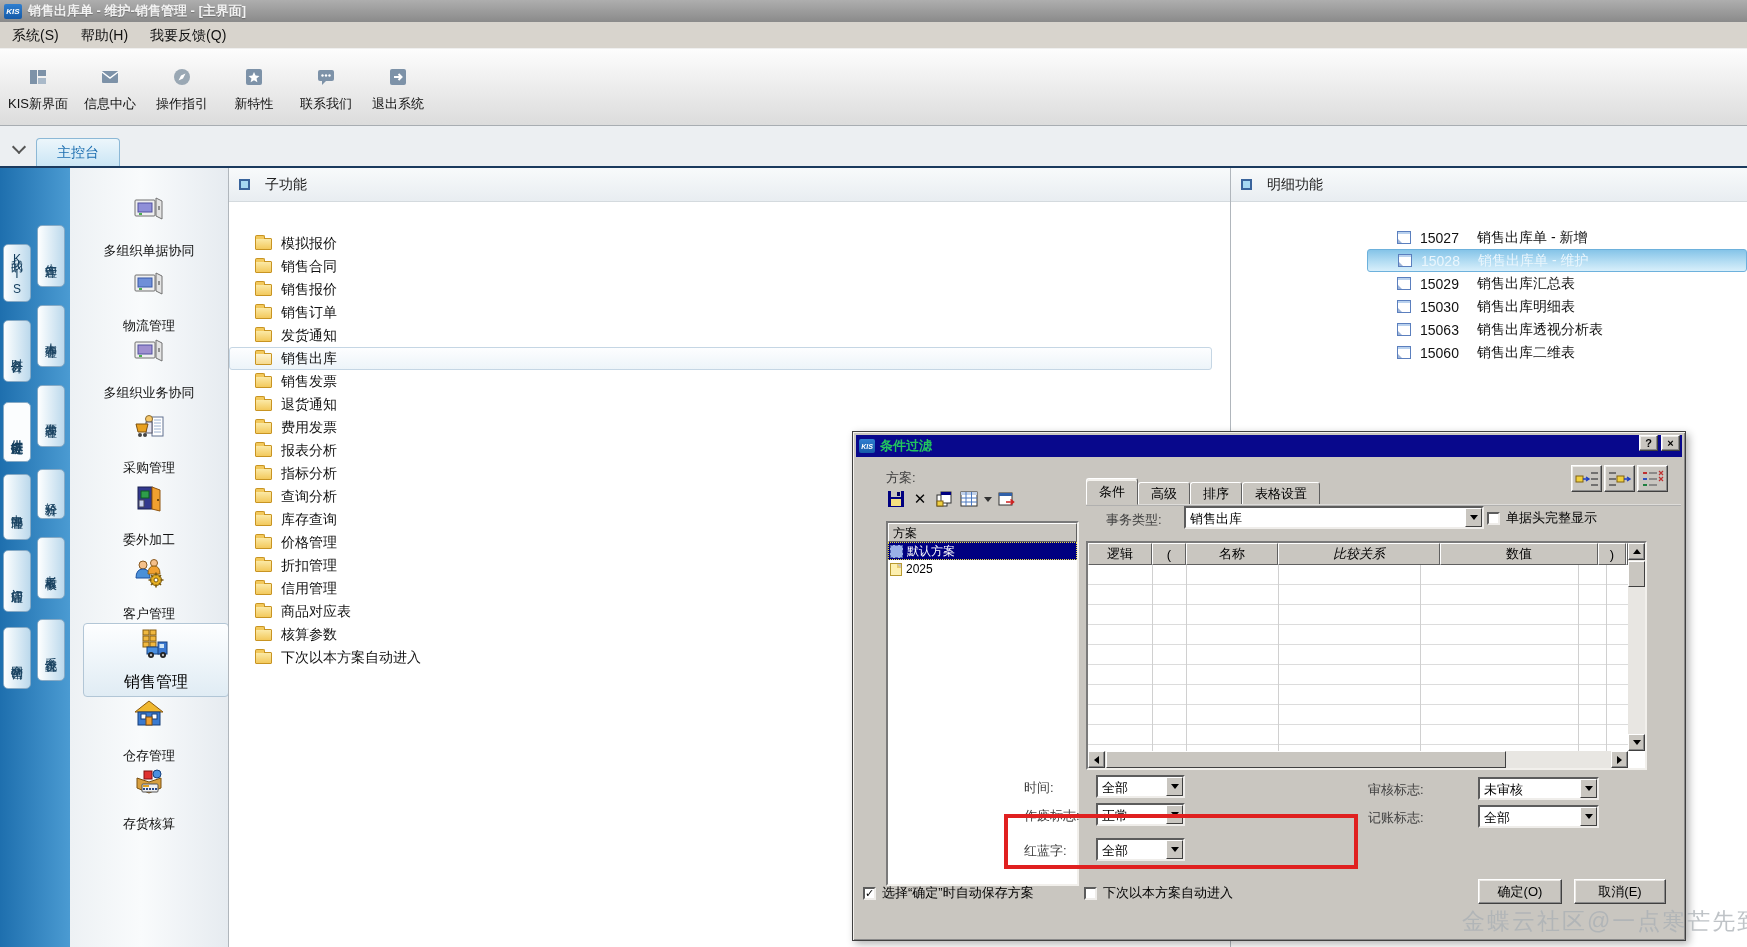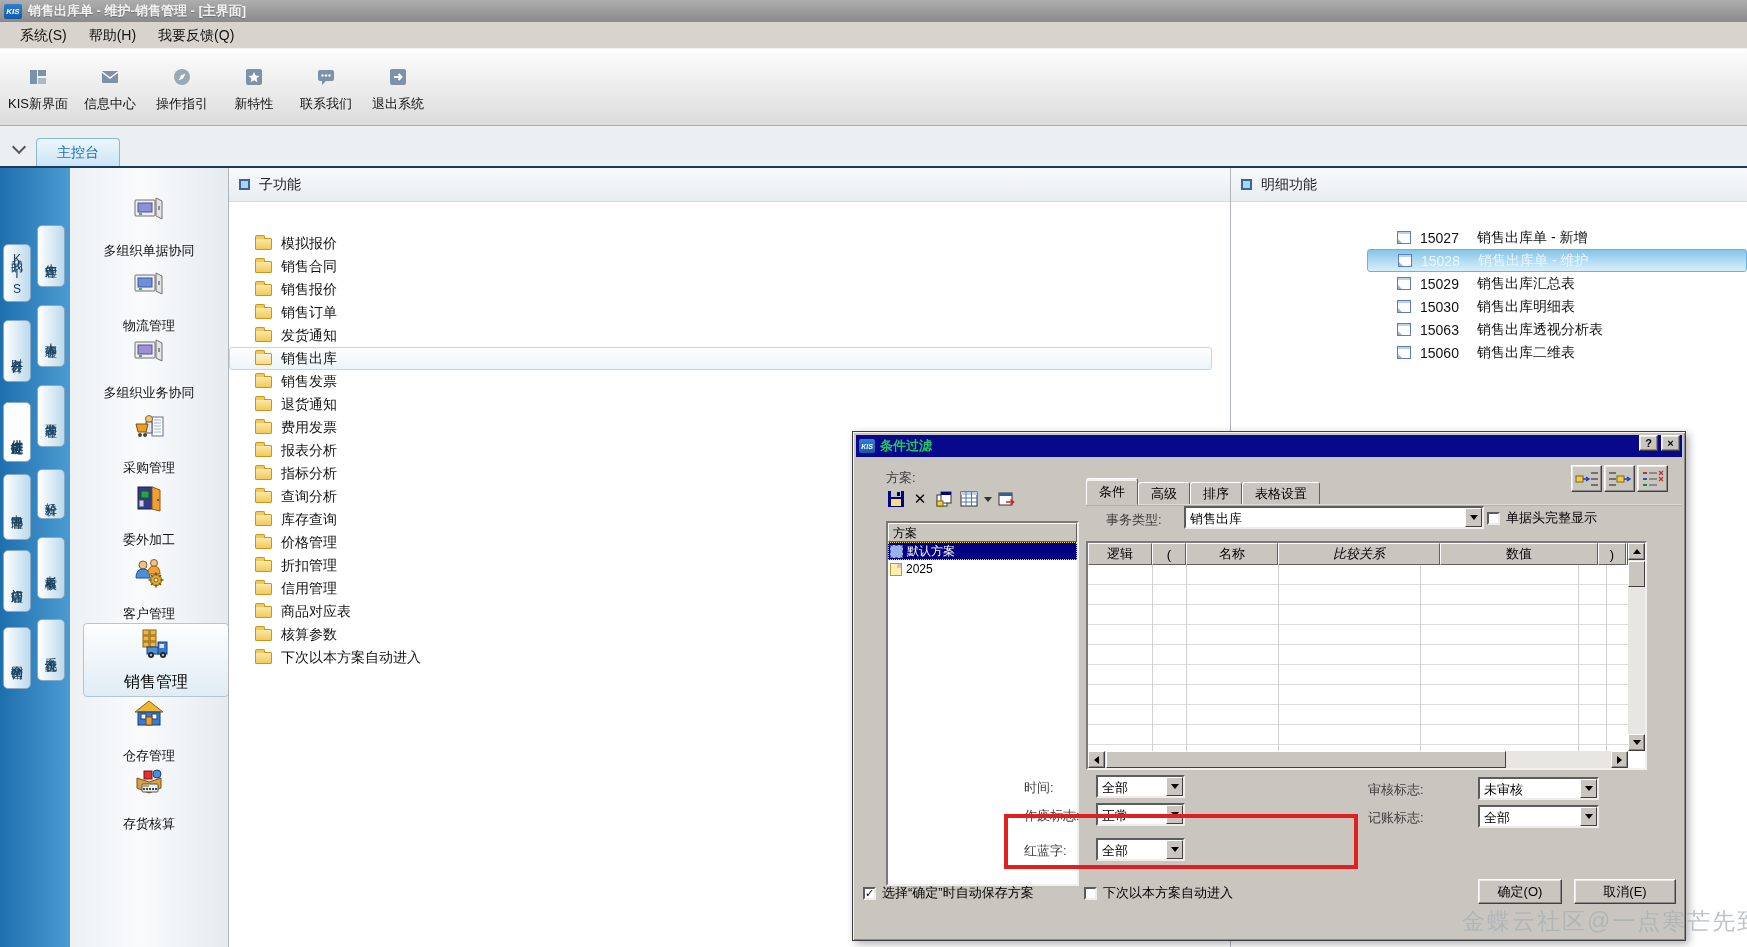--- a/index.html
+++ b/index.html
@@ -9,21 +9,21 @@
     font-family: "Liberation Sans", "DejaVu Sans", sans-serif;
     -webkit-font-smoothing: antialiased; cursor: default;
   }
   
   .titlebar { position:absolute; left:0; top:0; width:1747px; height:22px;
     background:linear-gradient(#aeaeae,#8a8a8a); display:flex; align-items:center; padding-left:4px; gap:6px; }
   .kis-logo { width:18px; height:15px; background:linear-gradient(#2f7fd0,#155aa8); border-radius:2px;
     color:#fff; font-size:8px; font-weight:bold; font-style:italic; display:flex; align-items:center; justify-content:center; }
   .title-text { color:#f2f2f2; font-size:13px; font-weight:bold; text-shadow:0 1px 1px rgba(0,0,0,.25); }
   .menubar { position:absolute; left:0; top:22px; width:1747px; height:27px; background:#d8d4cd;
-    display:flex; align-items:center; padding-left:12px; }
+    display:flex; align-items:center; padding-left:4px; }
   .menu-item { font-size:14px; color:#111; padding:2px 14px 2px 8px; }
   .toolbar { position:absolute; left:0; top:48px; width:1747px; height:78px;
     background:linear-gradient(#fdfdfd,#dcdcdc); border-top:1px solid #efefef; border-bottom:1px solid #a8adb2;
     display:flex; align-items:center; padding:4px 0 0 2px; }
   .tool-btn { width:72px; height:62px; display:flex; flex-direction:column; align-items:center; justify-content:center; gap:7px; }
   .tool-btn .lbl { font-size:13px; color:#111; white-space:nowrap; }
   .tool-ic { width:22px; height:22px; display:block; }
   
   .tabrow { position:absolute; left:0; top:126px; width:1747px; height:40px; background:#eceff2; }
   .chevron-btn { position:absolute; left:8px; top:14px; width:24px; height:20px; }
@@ -53,21 +53,21 @@
   .mod .mlbl { font-size:13px; color:#111; white-space:nowrap; }
   .m1{top:25px;align-items:center;} .m2{top:100px;} .m3{top:167px;} .m4{top:242px;} .m5{top:314px;} .m6{top:388px;}
   .m8{top:530px;} .m9{top:598px;}
   .mod-sel-box { position:absolute; left:13px; top:455px; width:146px; height:74px;
     border:1px solid #b2c6d6; border-radius:4px; background:linear-gradient(#fdfeff,#e0ecf4);
     box-shadow:inset 0 1px 0 #fff; display:flex; flex-direction:column; align-items:center; justify-content:center; gap:7px; }
   .panel { position:absolute; top:0; bottom:0; background:#fff; border-left:1px solid #b0b6bc; }
   .subpanel { left:228px; width:1002px; }
   .detailpanel { left:1230px; right:0; }
   .panel-header { height:34px; background:linear-gradient(#f8fafb,#e8edf1); border-bottom:1px solid #d4dade;
-    display:flex; align-items:center; padding-left:10px; gap:9px; }
+    display:flex; align-items:center; padding-left:10px; gap:15px; }
   .panel-header .ph-ic { width:11px; height:11px; background:#a6d8f2; border:2px solid #39649c; }
   .panel-header .ph-t { font-size:14px; color:#222; }
   .flist { position:absolute; left:0; top:64px; right:0; }
   .frow { height:23px; display:flex; align-items:center; gap:9px; padding-left:26px; font-size:14px; color:#111; }
   .frow.sel { background:linear-gradient(#fdfeff,#edf4f9); border:1px solid #c5d6e4; border-radius:3px;
     margin-right:18px; padding-left:25px; height:23px; }
   .folder { width:17px; height:12px; position:relative; background:linear-gradient(#fbe9a6,#f3c95c);
     border:1px solid #c89422; border-radius:1px; flex:0 0 auto; }
   .folder::before { content:""; position:absolute; left:-1px; top:-4px; width:8px; height:3px;
     background:#f3c95c; border:1px solid #c89422; border-bottom:none; border-radius:2px 2px 0 0; }
@@ -147,21 +147,21 @@
   .tri-rt{width:0;height:0;border:4px solid transparent;border-left:5px solid #000;margin-left:4px;}
   .vthumb { position:absolute; left:0; top:18px; width:17px; height:26px; background:#c9c6c0;
     border:1px solid; border-color:#fff #404040 #404040 #fff; }
   .hthumb { position:absolute; top:0; left:18px; height:17px; width:400px; background:#c9c6c0;
     border:1px solid; border-color:#fff #404040 #404040 #fff; }
   .redbox { position:absolute; left:151px; top:382px; width:354px; height:55px;
     border:4px solid #e02020; z-index:50; }
   .dbtn { position:absolute; top:447px; height:25px; background:#c9c6c0; border:1px solid;
     border-color:#fff #404040 #404040 #fff; box-shadow:inset -1px -1px 0 #8a8a8a, inset 1px 1px 0 #eceae6;
     font-size:13px; display:flex; align-items:center; justify-content:center; }
-  .ok-btn { left:625px; width:84px; } .cancel-btn { left:721px; width:102px; }
+  .ok-btn { left:625px; width:84px; } .cancel-btn { left:721px; width:92px; }
   .watermark { position:absolute; left:1462px; top:906px; font-size:23px; color:#aab0b5; opacity:.75;
     letter-spacing:2px; z-index:100; white-space:nowrap; }
 </style>
 </head>
 <body>
 
 <div class="titlebar">
   <span class="kis-logo">KIS</span>
   <span class="title-text">销售出库单 - 维护-销售管理 - [主界面]</span>
 </div>

